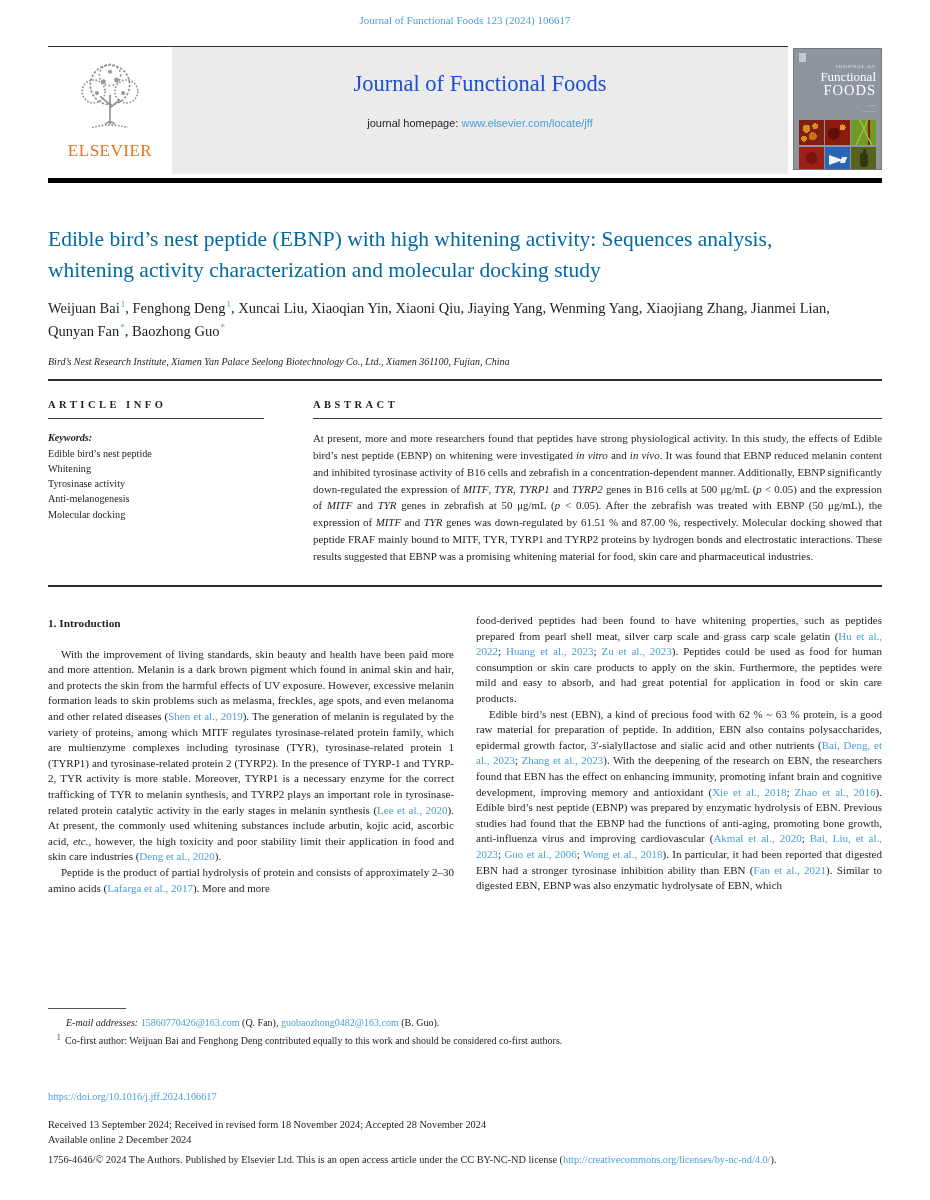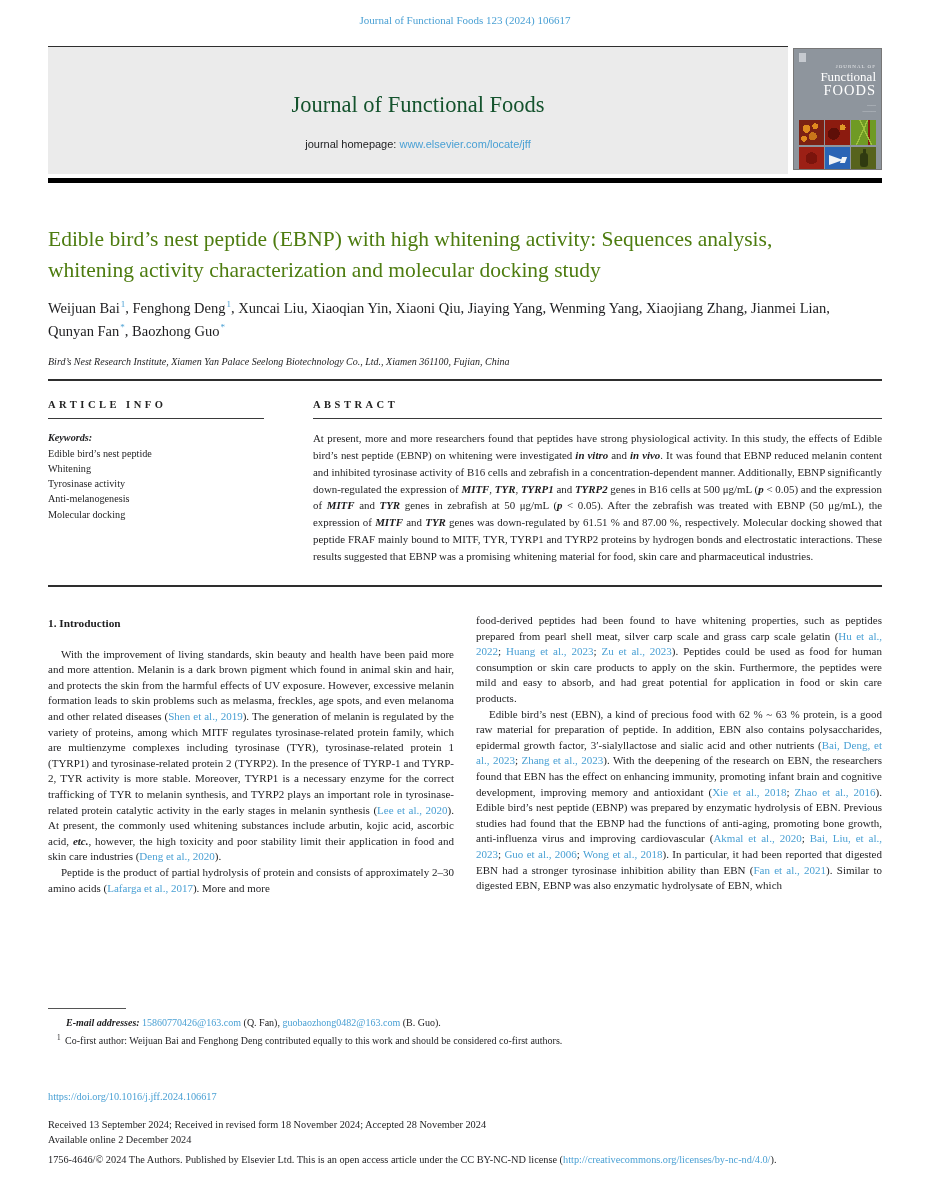--- a/index.html
+++ b/index.html
@@ -20,21 +20,21 @@
   
   .masthead{position:absolute;left:48px;top:46px;width:740px;height:128px;
     border-top:1.5px solid #2e2e2e;display:flex;}
   .logo-col{width:124px;background:#fff;display:flex;flex-direction:column;
     align-items:center;padding-top:10px;}
   .logo-col svg{display:block;}
   .elsevier-word{font-size:17px;color:var(--orange);letter-spacing:.5px;margin-top:2px;
     font-family:"Liberation Serif", serif;}
   .band{flex:1;background:#ebebeb;text-align:center;padding-top:13px;}
   .contents-line{font-size:11px;}
-  .journal-title{font-size:22.5px;margin-top:32px;color:#14532d;}
+  .journal-title{font-size:22.5px;margin-top:11px;color:#1d4ed8;}
   .homepage-line{font-size:11px;margin-top:20px;font-family:"Liberation Sans", sans-serif;}
   
   .cover{position:absolute;left:793px;top:48px;width:89px;height:122px;
     background:#8e959d;border:1px solid #777;padding:4px 5px 0 5px;overflow:hidden;}
   .cover-minilogo{width:7px;height:9px;background:#c6cad0;margin-bottom:2px;}
   .cover-journalof{font-size:5px;color:#e8eaec;text-align:right;letter-spacing:1px;}
   .cover-t1{font-size:13px;color:#fff;text-align:right;line-height:1;margin-top:1px;}
   .cover-t2{font-size:14.5px;color:#fff;text-align:right;letter-spacing:1px;line-height:1;}
   .cover-small{font-size:4.5px;color:#dfe2e5;text-align:right;margin-top:4px;line-height:1.4;}
   .tiles{display:grid;grid-template-columns:repeat(3,1fr);grid-auto-rows:25px;gap:1.5px;margin-top:6px;}
@@ -45,21 +45,21 @@
   .t-r2c1{background:#9c2015;background-image:radial-gradient(circle at 50% 45%, #7a140c 0 6px, transparent 6px);}
   .t-r2c2{background:#2a64b5;}
   .fish{position:absolute;left:4px;top:8px;width:0;height:0;border-top:5px solid transparent;border-bottom:5px solid transparent;border-left:14px solid #f0f3f6;}
   .fish-tail{position:absolute;left:16px;top:10px;width:5px;height:6px;background:#f0f3f6;transform:skewX(-20deg);}
   .t-r2c3{background:#57631d;}
   .bottle{position:absolute;left:9px;top:6px;width:8px;height:14px;background:#2f3a10;border-radius:3px;}
   .bottle:before{content:"";position:absolute;left:2.5px;top:-4px;width:3px;height:5px;background:#2f3a10;}
   
   .thick-rule{position:absolute;left:48px;top:178px;width:834px;height:4.5px;background:#000;}
   
-  .title{position:absolute;left:48px;top:224px;width:800px;font-size:21.5px;line-height:1.45;color:#4d7c0f;}
+  .title{position:absolute;left:48px;top:224px;width:800px;font-size:21.5px;line-height:1.45;color:#0369a1;}
   .authors{position:absolute;left:48px;top:297px;width:800px;font-size:14.5px;line-height:1.6;}
   .affiliation{position:absolute;left:48px;top:356px;width:800px;font-size:10px;font-style:italic;}
   
   .rule-a{position:absolute;left:48px;top:379px;width:834px;height:1.5px;background:#2e2e2e;}
   .rule-b{position:absolute;left:48px;top:585px;width:834px;height:1.5px;background:#2e2e2e;}
   
   .info-abs{position:absolute;left:48px;top:399px;width:834px;display:flex;}
   .info-col{width:216px;flex:none;}
   .abs-col{margin-left:49px;flex:1;}
   .col-heading{font-size:10.5px;font-weight:700;letter-spacing:3.5px;color:#222;}
@@ -77,30 +77,50 @@
   .fn-sep{position:absolute;left:48px;top:1008px;width:78px;height:1px;background:#555;}
   .footnotes{position:absolute;left:48px;top:1016px;width:834px;font-size:10px;line-height:14.8px;}
   .fn{padding-left:9px;}
   .fn.email{padding-left:18px;}
   
   .footer{position:absolute;left:48px;top:1089px;width:834px;font-size:10.3px;line-height:15.5px;}
   .doi{color:var(--link);margin-bottom:12px;}
   .license{margin-top:4px;}
   
   .seg-a{color:var(--link);}
-  .seg-i{font-style:italic;font-weight:bold;}
+  .seg-i{font-style:italic;}
   .seg-sup{color:var(--link);vertical-align:super;font-size:62%;margin-left:1px;}
   .seg-supk{vertical-align:super;font-size:72%;margin-right:2px;}
 </style>
 </head>
 <body>
 
 <div class="citation">Journal of Functional Foods 123 (2024) 106617</div>
 
 <div class="masthead">
+  <div class="logo-col">
+    <svg width="82" height="82" viewBox="0 0 100 100" aria-hidden="true">
+      <g fill="none" stroke="#8f8f8f" stroke-width="2">
+        <circle cx="50" cy="34" r="24" stroke-dasharray="3 2"></circle>
+        <circle cx="30" cy="42" r="14" stroke-dasharray="2 2"></circle>
+        <circle cx="70" cy="42" r="14" stroke-dasharray="2 2"></circle>
+        <circle cx="50" cy="22" r="13" stroke-dasharray="2 3"></circle>
+        <path d="M50 46 L50 82 M50 58 L38 48 M50 62 L62 52 M44 82 Q50 76 56 82"></path>
+        <path d="M28 86 Q50 80 72 86" stroke-dasharray="2 2"></path>
+      </g>
+      <g fill="#9a9a9a">
+        <circle cx="42" cy="30" r="3"></circle>
+          <circle cx="58" cy="28" r="3"></circle>
+        <circle cx="34" cy="44" r="2.5"></circle>
+          <circle cx="66" cy="44" r="2.5"></circle>
+        <circle cx="50" cy="18" r="2.5"></circle>
+      </g>
+    </svg>
+    <div class="elsevier-word">ELSEVIER</div>
+  </div>
   <div class="band">
     <div class="journal-title">Journal of Functional Foods</div>
     <div class="homepage-line"><span>journal homepage: </span><span class="seg-a">www.elsevier.com/locate/jff</span></div>
   </div>
 </div>
 
 <div class="cover">
   <div class="cover-minilogo"></div>
   <div class="cover-journalof">JOURNAL OF</div>
   <div class="cover-t1">Functional</div>

